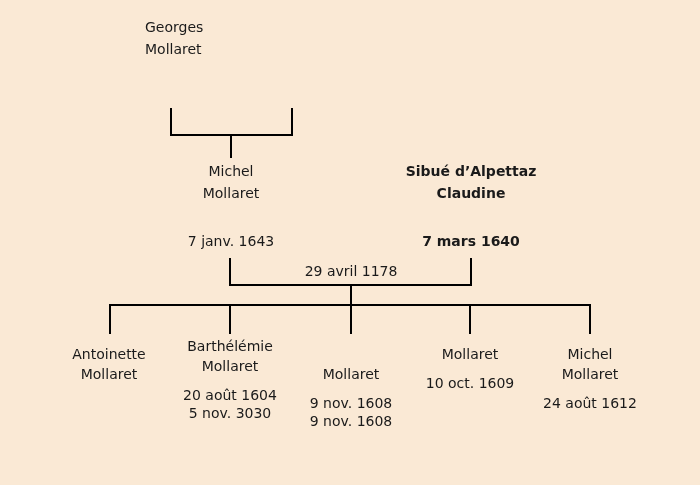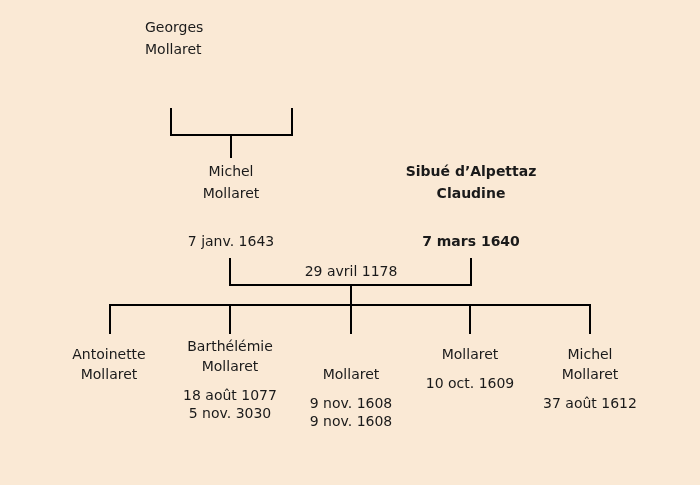--- a/index.html
+++ b/index.html
@@ -70,21 +70,21 @@
     <div class="nl">Antoinette</div>
     <div class="nl">Mollaret</div>
     <div class="gap"></div>
     <div class="dl"></div>
   </div>
 
   <div class="child" style="left:160px;top:336px;">
     <div class="nl">Barthélémie</div>
     <div class="nl">Mollaret</div>
     <div class="gap"></div>
-    <div class="dl">18 août 1077</div>
+    <div class="dl">20 août 1604</div>
     <div class="dl">5 nov. 3030</div>
   </div>
 
   <div class="child" style="left:281px;top:344px;">
     <div class="nl"></div>
     <div class="nl">Mollaret</div>
     <div class="gap"></div>
     <div class="dl">9 nov. 1608</div>
     <div class="dl">9 nov. 1608</div>
   </div>
@@ -92,16 +92,16 @@
   <div class="child" style="left:400px;top:344px;">
     <div class="nl">Mollaret</div>
     <div class="gap"></div>
     <div class="dl">10 oct. 1609</div>
   </div>
 
   <div class="child" style="left:520px;top:344px;">
     <div class="nl">Michel</div>
     <div class="nl">Mollaret</div>
     <div class="gap"></div>
-    <div class="dl">37 août 1612</div>
+    <div class="dl">24 août 1612</div>
   </div>
 
 </div>
 
 </body></html>

